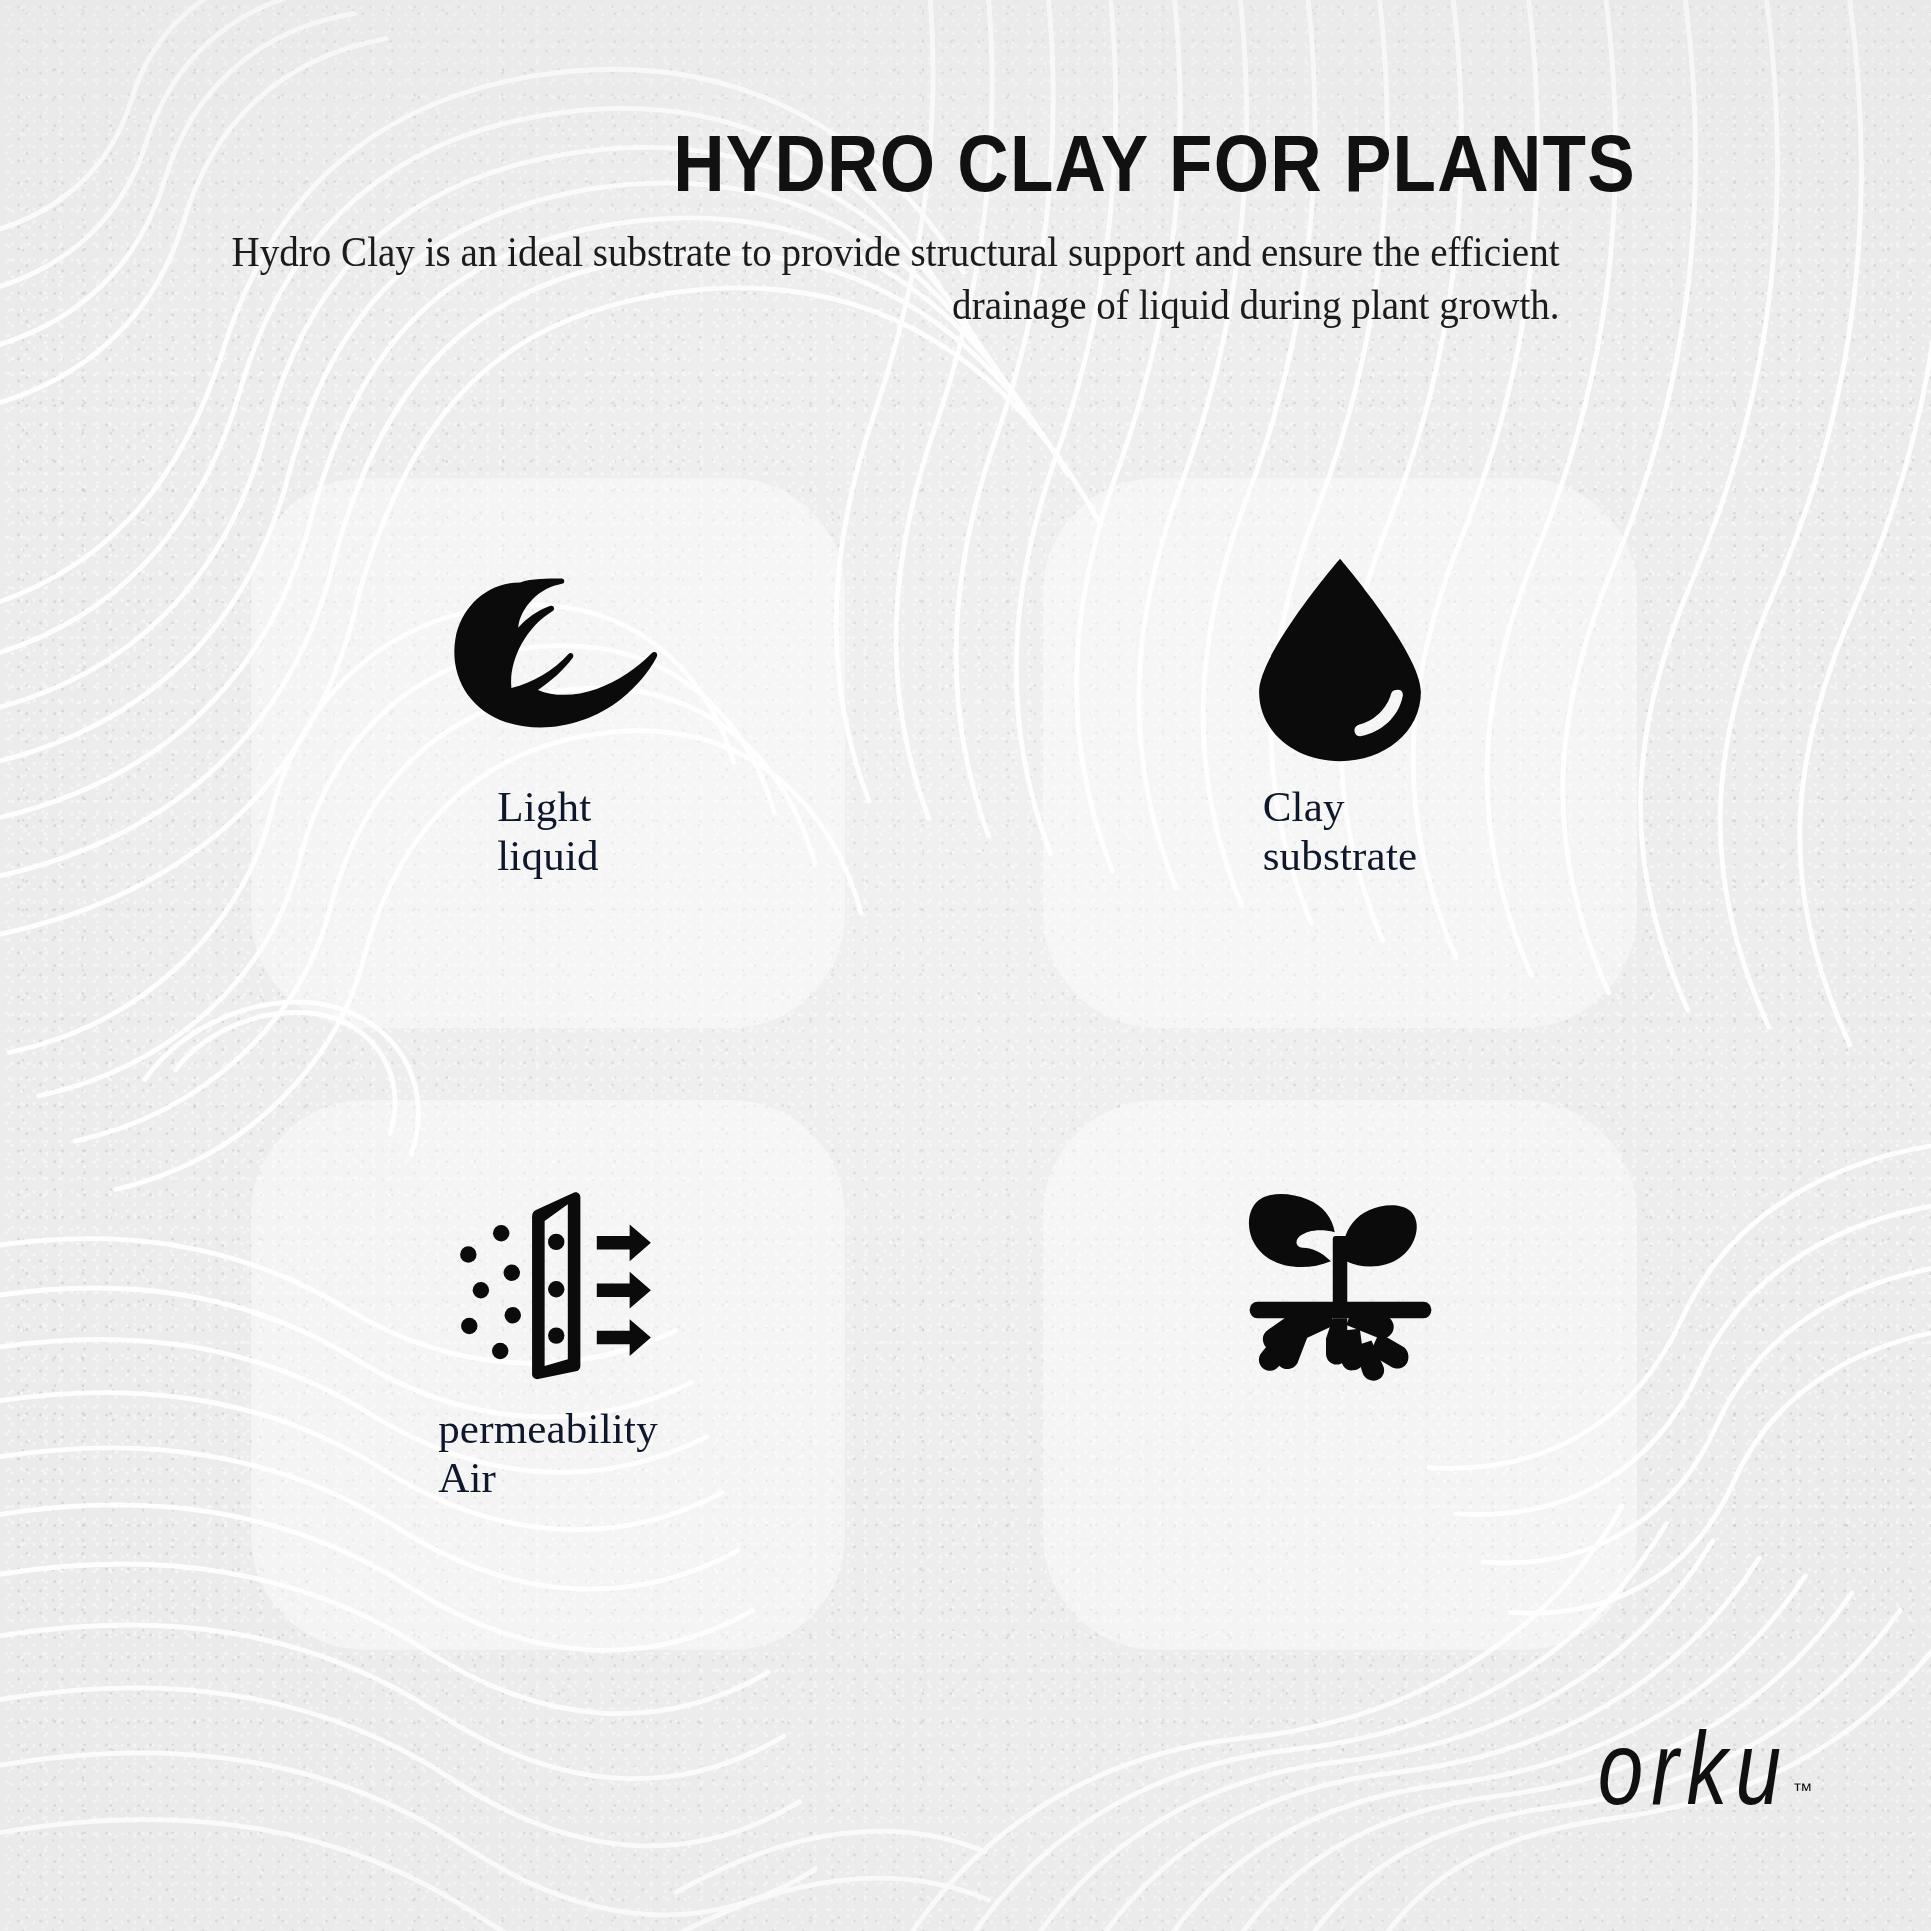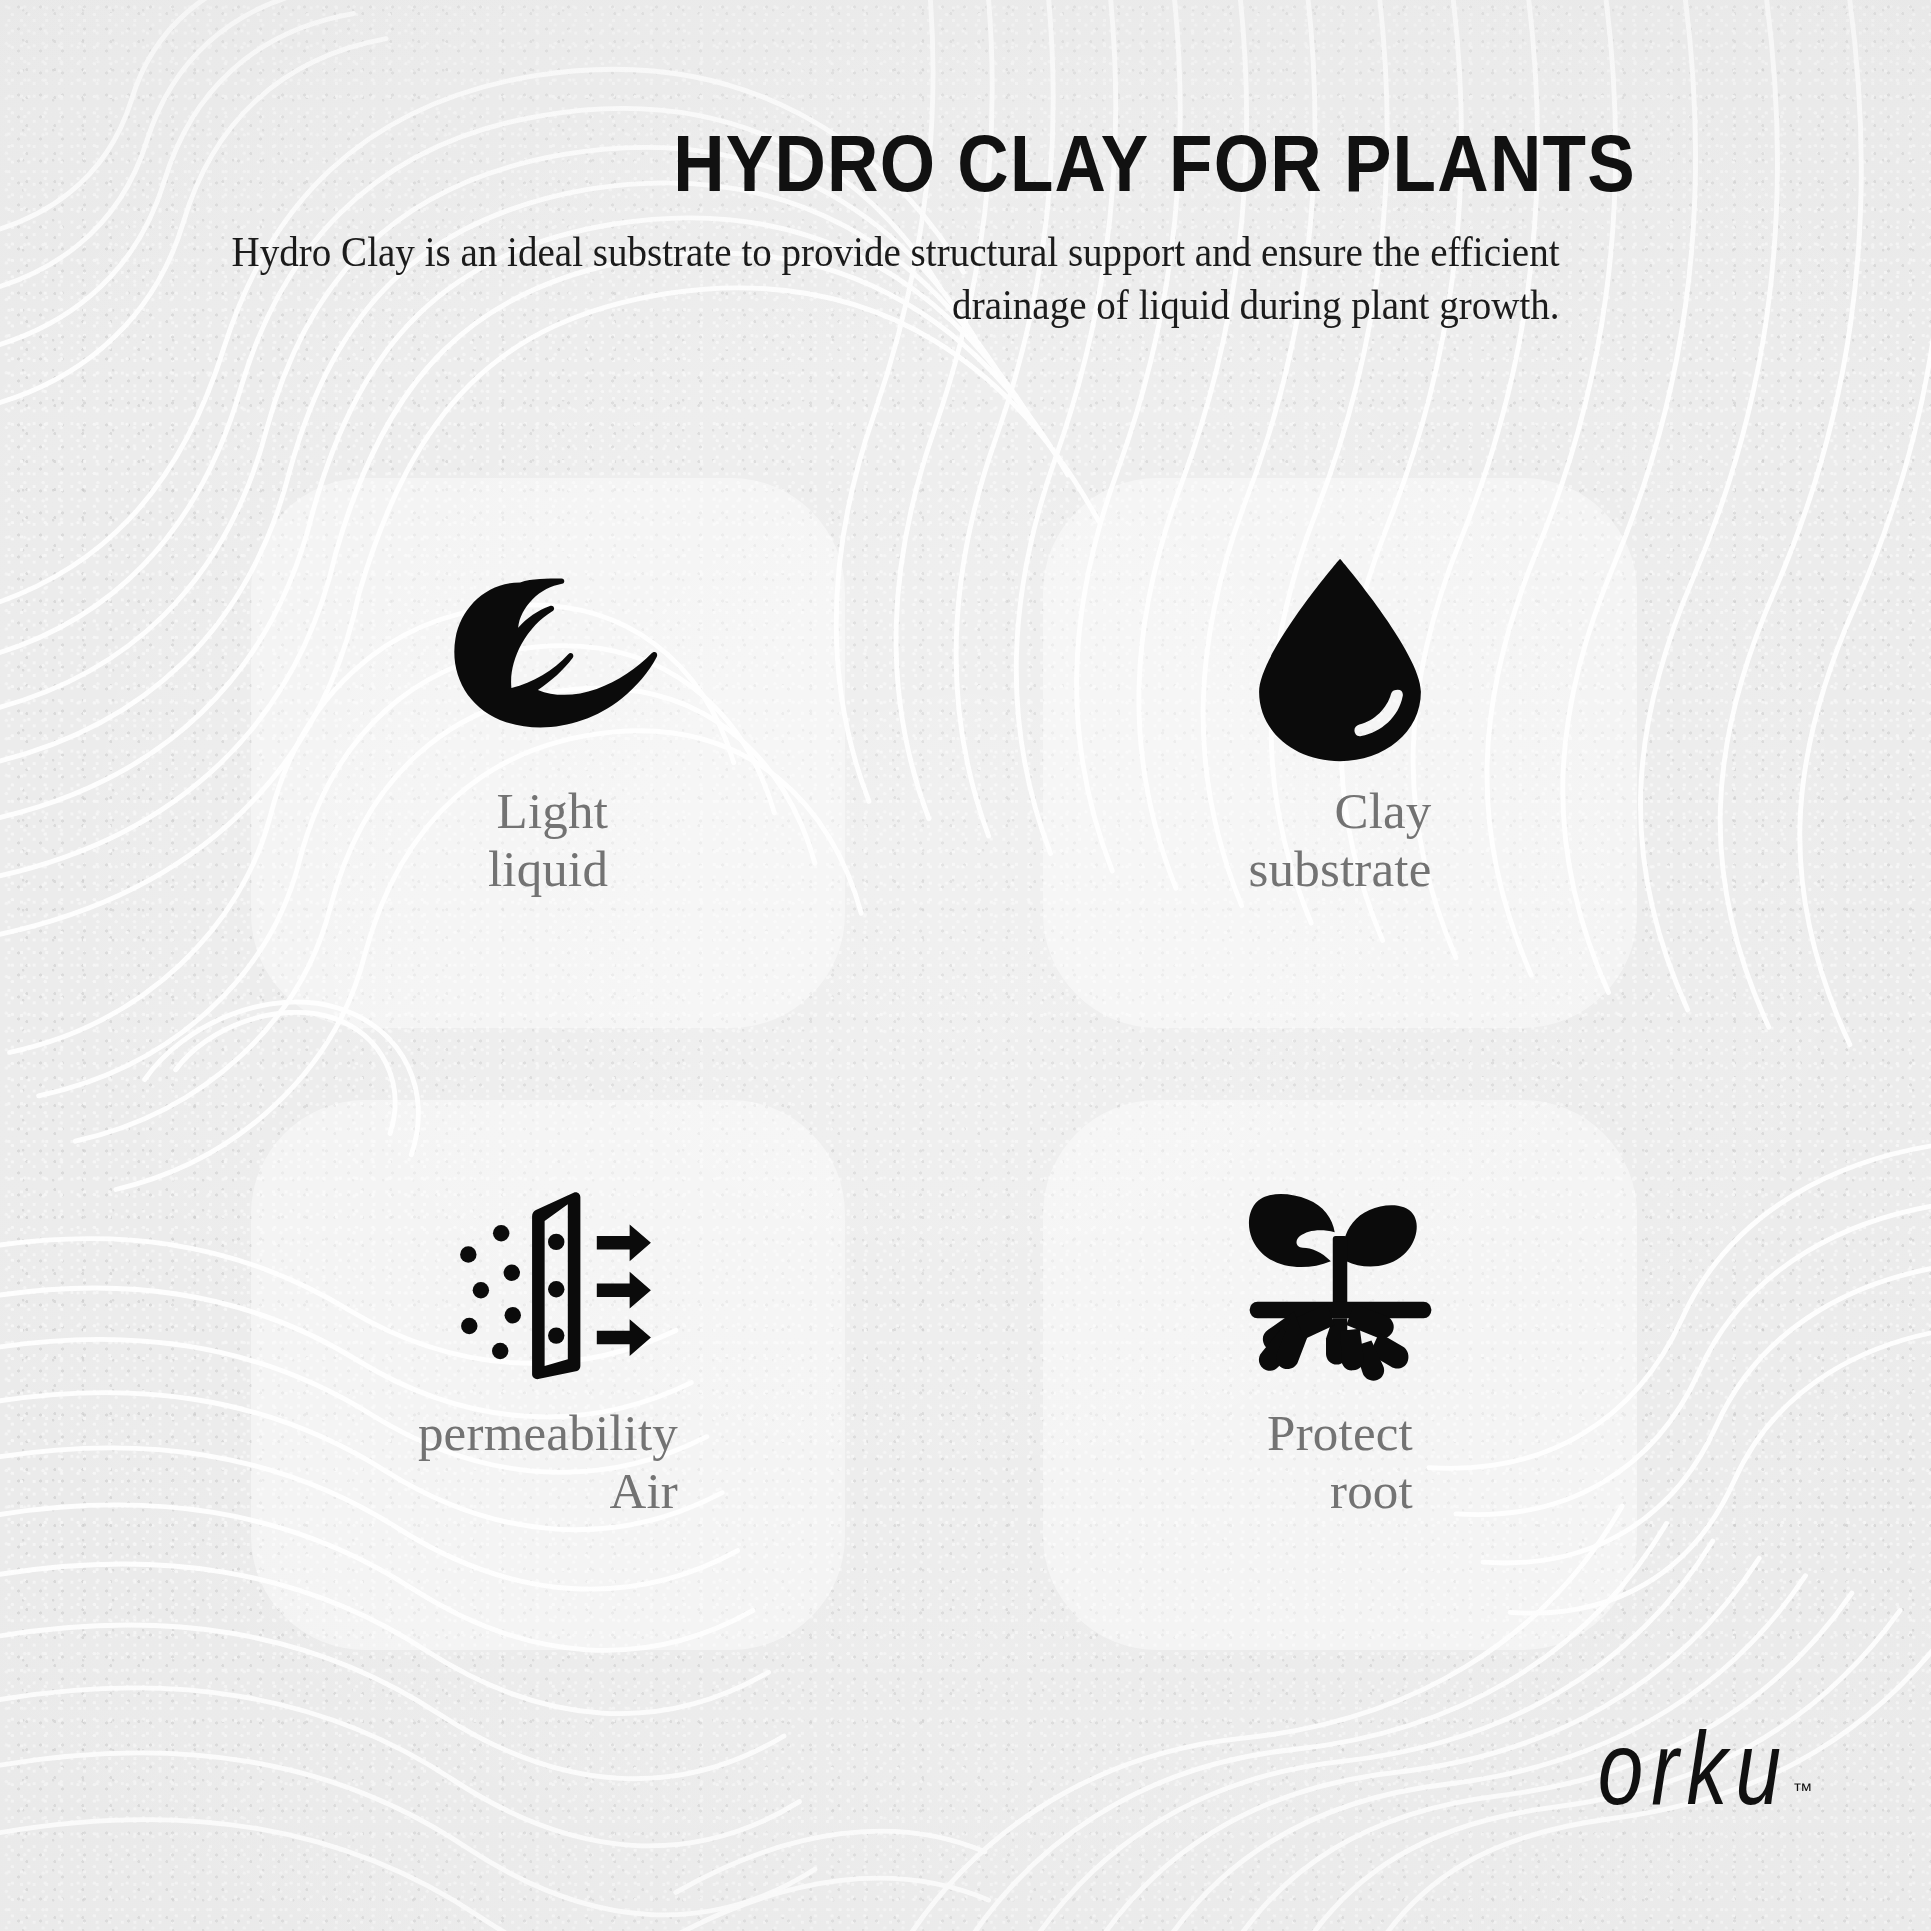--- a/index.html
+++ b/index.html
@@ -85,24 +85,24 @@
     height:217px;
     width:251px;
     display:flex;
     align-items:center;
     justify-content:center;
     margin-bottom:13.5px;
   }
   .card-icon svg{display:block;}
   .card-label{
     font-family:"Liberation Serif", serif;
-    font-size:51px;
+    font-size:43px;
     line-height:1.14;
-    color:#737373;
-    text-align:right;
+    color:#0f172a;
+    text-align:left;
     letter-spacing:0.2px;
     padding:0 19.3px;
   }
 
   
   #brand-logo{
     position:absolute;
     right:118px;bottom:114px;
     display:flex;align-items:flex-end;font-style:italic;
   }
@@ -332,24 +332,20 @@
           <path d="M58 170 L42 191 C38 196 31 197 26 193 C21 189 20 182 24 177 L46 150 Z"></path>
           <path d="M72 160 L62 186 C60 192 53 195 47 193 C41 191 38 184 40 178 L54 142 Z"></path>
 
           <path d="M112 148 L144 161 C150 164 157 161 160 155 C163 149 160 142 154 139 L120 126 Z"></path>
           <path d="M146 156 L170 170 C176 173 178 181 175 187 C172 193 164 195 158 191 L136 178 Z"></path>
           <path d="M138 164 L150 190 C153 196 150 203 144 205 C138 207 131 204 129 198 L120 170 Z"></path>
           <path d="M126 152 L130 182 C131 189 126 195 119 195 C113 196 107 191 107 184 L106 154 Z"></path>
         </g>
       </svg>
     </div>
-    <div class="card-label">
-      <div>Protect</div>
-      <div>root</div>
-    </div>
   </div>
 
 </div>
 
 <div id="brand-logo">
   <span id="brand-wordmark">orku</span>
   <span id="brand-tm">™</span>
 </div>
 
 

